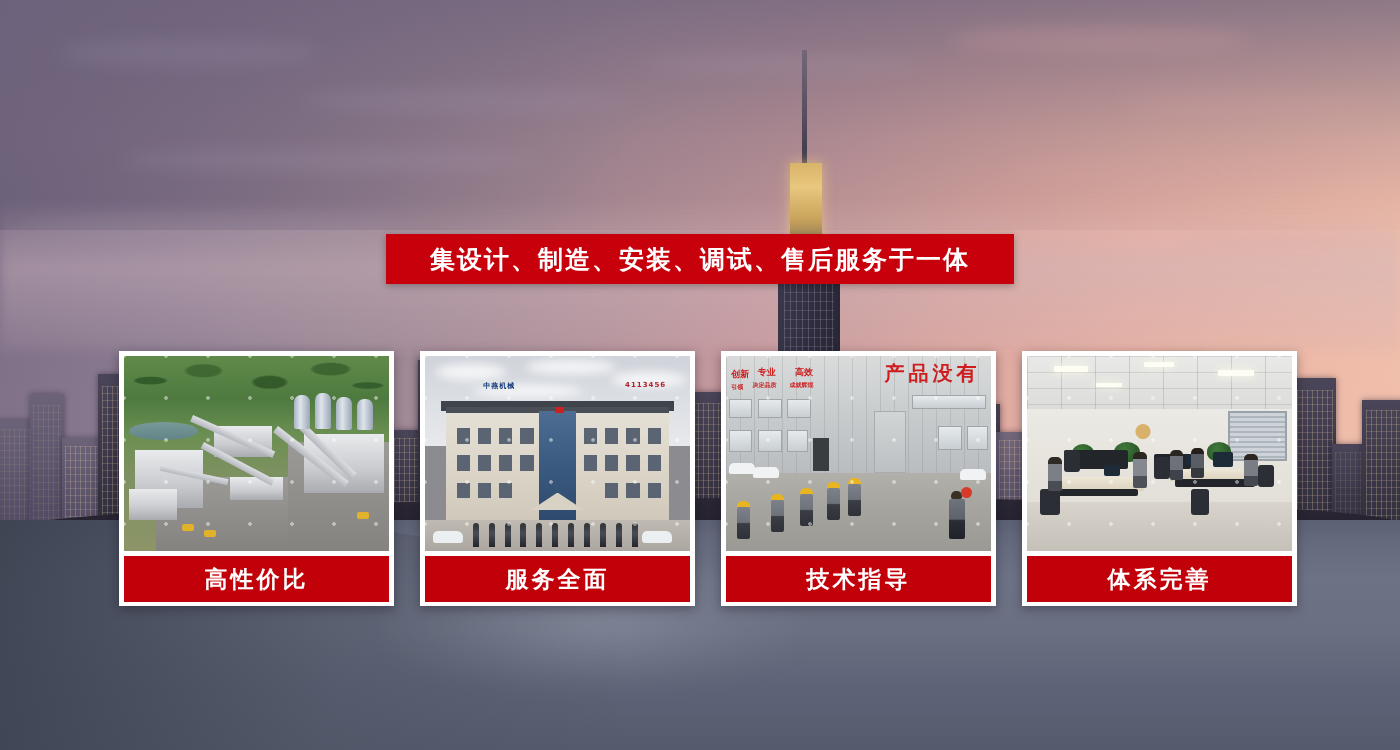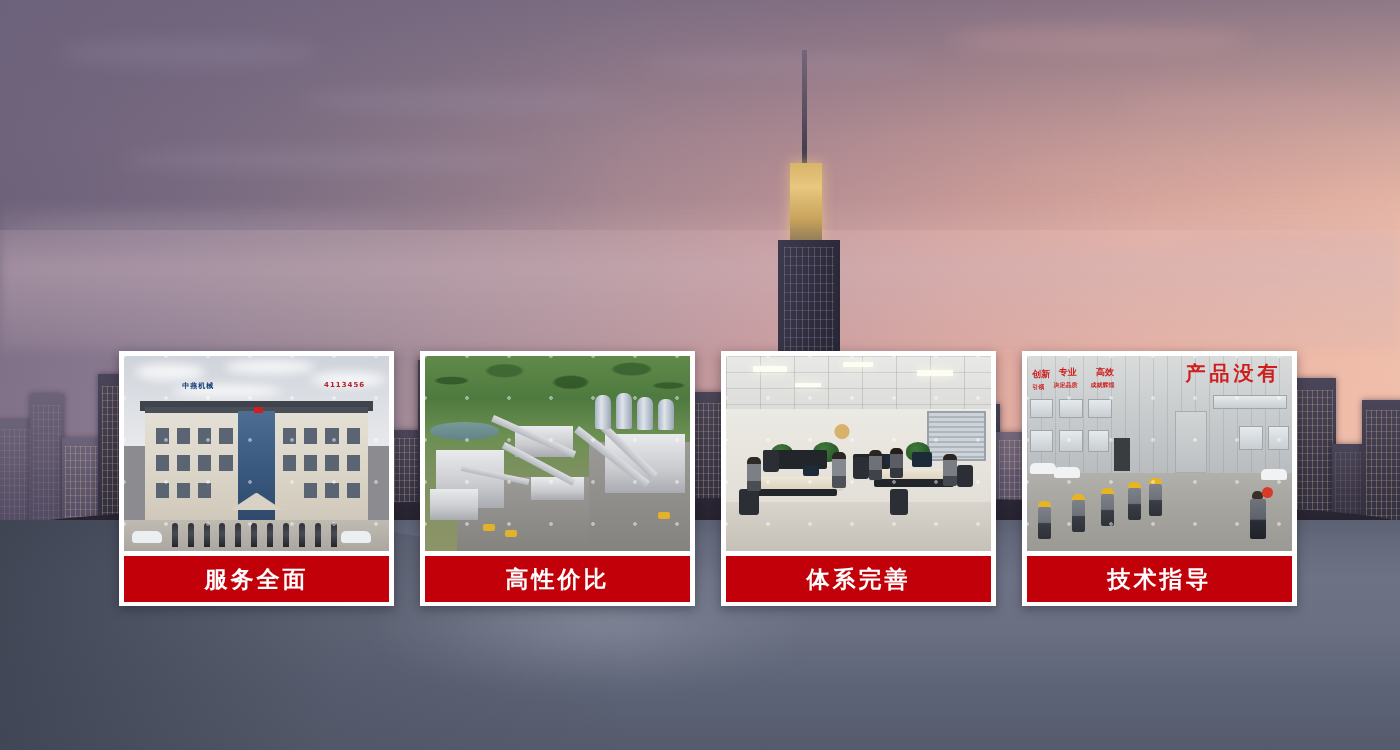--- a/index.html
+++ b/index.html
@@ -474,22 +474,63 @@
   <div class="ridge"></div>
   <div class="ridge2"></div>
   <div class="citylights"></div>
   <div class="shoreglow"></div>
 
   <div class="water"></div>
   <div class="water-left"></div>
   <div class="water-sheen"></div>
 
 
+  <div class="subbar">
+    <span class="subbar-text">集设计、制造、安装、调试、售后服务于一体</span>
+  </div>
 
   <div class="cards">
+
+    <div class="card">
+      <div class="card-photo">
+        <div class="p2-green"></div>
+        <div class="p2-trees"></div>
+        <div class="p2-pond"></div>
+
+        <div class="p2-yard" style="left:12%; top:62%; width:62%; height:38%;"></div>
+        <div class="p2-yard" style="left:62%; top:44%; width:38%; height:56%;"></div>
+
+        <div class="p2-str" style="left:4%;  top:48%; width:26%; height:30%;"></div>
+        <div class="p2-str" style="left:34%; top:36%; width:22%; height:16%;"></div>
+        <div class="p2-str" style="left:68%; top:40%; width:30%; height:30%;"></div>
+        <div class="p2-str" style="left:2%;  top:68%; width:18%; height:16%;"></div>
+        <div class="p2-str" style="left:40%; top:62%; width:20%; height:12%;"></div>
+
+        <div class="p2-conv" style="left:26%; top:30%; width:34%; height:7px; transform:rotate(24deg); transform-origin:left top;"></div>
+        <div class="p2-conv" style="left:30%; top:44%; width:30%; height:7px; transform:rotate(28deg); transform-origin:left top;"></div>
+        <div class="p2-conv" style="left:58%; top:36%; width:34%; height:8px; transform:rotate(38deg); transform-origin:left top;"></div>
+        <div class="p2-conv" style="left:66%; top:32%; width:30%; height:8px; transform:rotate(44deg); transform-origin:left top;"></div>
+        <div class="p2-conv" style="left:14%; top:56%; width:26%; height:6px; transform:rotate(12deg); transform-origin:left top;"></div>
+
+        <div class="p2-silo" style="left:64%; top:20%; height:34px;"></div>
+        <div class="p2-silo" style="left:72%; top:19%; height:36px;"></div>
+        <div class="p2-silo" style="left:80%; top:21%; height:33px;"></div>
+        <div class="p2-silo" style="left:88%; top:22%; height:31px;"></div>
+
+        <div class="p2-dig" style="left:22%; top:86%;"></div>
+        <div class="p2-dig" style="left:30%; top:89%;"></div>
+        <div class="p2-dig" style="left:88%; top:80%;"></div>
+
+        <div class="wm"></div>
+        <div class="wm-dots"></div>
+      </div>
+      <div class="card-caption">
+        <span>高性价比</span>
+      </div>
+    </div>
 
     <div class="card">
       <div class="card-photo">
         <div class="p1-sky"></div>
         <div class="p1-cloud" style="left:4%;  top:4%;  width:70px; height:16px;"></div>
         <div class="p1-cloud" style="left:38%; top:2%;  width:90px; height:14px;"></div>
         <div class="p1-cloud" style="left:70%; top:8%;  width:76px; height:15px;"></div>
         <div class="p1-cloud" style="left:18%; top:15%; width:110px;height:12px;"></div>
 
         <div class="p1-roof"></div>
@@ -542,108 +583,20 @@
         <div class="wm"></div>
         <div class="wm-dots"></div>
       </div>
       <div class="card-caption">
         <span>服务全面</span>
       </div>
     </div>
 
     <div class="card">
       <div class="card-photo">
-        <div class="p2-green"></div>
-        <div class="p2-trees"></div>
-        <div class="p2-pond"></div>
-
-        <div class="p2-yard" style="left:12%; top:62%; width:62%; height:38%;"></div>
-        <div class="p2-yard" style="left:62%; top:44%; width:38%; height:56%;"></div>
-
-        <div class="p2-str" style="left:4%;  top:48%; width:26%; height:30%;"></div>
-        <div class="p2-str" style="left:34%; top:36%; width:22%; height:16%;"></div>
-        <div class="p2-str" style="left:68%; top:40%; width:30%; height:30%;"></div>
-        <div class="p2-str" style="left:2%;  top:68%; width:18%; height:16%;"></div>
-        <div class="p2-str" style="left:40%; top:62%; width:20%; height:12%;"></div>
-
-        <div class="p2-conv" style="left:26%; top:30%; width:34%; height:7px; transform:rotate(24deg); transform-origin:left top;"></div>
-        <div class="p2-conv" style="left:30%; top:44%; width:30%; height:7px; transform:rotate(28deg); transform-origin:left top;"></div>
-        <div class="p2-conv" style="left:58%; top:36%; width:34%; height:8px; transform:rotate(38deg); transform-origin:left top;"></div>
-        <div class="p2-conv" style="left:66%; top:32%; width:30%; height:8px; transform:rotate(44deg); transform-origin:left top;"></div>
-        <div class="p2-conv" style="left:14%; top:56%; width:26%; height:6px; transform:rotate(12deg); transform-origin:left top;"></div>
-
-        <div class="p2-silo" style="left:64%; top:20%; height:34px;"></div>
-        <div class="p2-silo" style="left:72%; top:19%; height:36px;"></div>
-        <div class="p2-silo" style="left:80%; top:21%; height:33px;"></div>
-        <div class="p2-silo" style="left:88%; top:22%; height:31px;"></div>
-
-        <div class="p2-dig" style="left:22%; top:86%;"></div>
-        <div class="p2-dig" style="left:30%; top:89%;"></div>
-        <div class="p2-dig" style="left:88%; top:80%;"></div>
-
-        <div class="wm"></div>
-        <div class="wm-dots"></div>
-      </div>
-      <div class="card-caption">
-        <span>高性价比</span>
-      </div>
-    </div>
-
-    <div class="card">
-      <div class="card-photo">
-        <div class="p3-wall"></div>
-        <div class="p3-ceil"></div>
-        <div class="p3-ceilgrid"></div>
-        <div class="p3-light" style="left:10%; top:5%;  width:34px; height:6px;"></div>
-        <div class="p3-light" style="left:44%; top:3%;  width:30px; height:5px;"></div>
-        <div class="p3-light" style="left:72%; top:7%;  width:36px; height:6px;"></div>
-        <div class="p3-light" style="left:26%; top:14%; width:26px; height:4px;"></div>
-
-        <div class="p3-blind"></div>
-        <div class="p3-deco"></div>
-
-        <div class="p3-floor"></div>
-
-        <div class="p3-plant" style="left:17%; top:45%; width:22px; height:18px;"></div>
-        <div class="p3-plant" style="left:33%; top:44%; width:26px; height:20px;"></div>
-        <div class="p3-plant" style="left:68%; top:44%; width:24px; height:19px;"></div>
-
-        <div class="p3-deck" style="left:14%; top:48%; width:24%; height:10%;"></div>
-        <div class="p3-top" style="left:8%;  top:62%; width:36%; height:7%;"></div>
-        <div class="p3-deck" style="left:10%; top:68%; width:32%; height:4%;"></div>
-        <div class="p3-top" style="left:54%; top:58%; width:34%; height:6%;"></div>
-        <div class="p3-deck" style="left:56%; top:63%; width:30%; height:4%;"></div>
-        <div class="p3-deck" style="left:48%; top:50%; width:14%; height:8%;"></div>
-
-        <div class="p3-mon" style="left:70%; top:49%; width:20px; height:15px;"></div>
-        <div class="p3-mon" style="left:60%; top:50%; width:14px; height:11px;"></div>
-        <div class="p3-mon" style="left:29%; top:56%; width:16px; height:11px;"></div>
-
-        <div class="p3-chair" style="left:5%;  top:68%; width:20px; height:26px;"></div>
-        <div class="p3-chair" style="left:14%; top:48%; width:16px; height:22px;"></div>
-        <div class="p3-chair" style="left:48%; top:52%; width:16px; height:22px;"></div>
-        <div class="p3-chair" style="left:62%; top:68%; width:18px; height:26px;"></div>
-        <div class="p3-chair" style="left:87%; top:56%; width:16px; height:22px;"></div>
-
-        <div class="p3-pers" style="left:8%;  top:52%; width:14px; height:34px; background:linear-gradient(180deg,#2e2a26 0 7px,#7c7f86 7px 24px,#4a4d54 24px 100%);"></div>
-        <div class="p3-pers" style="left:40%; top:49%; width:14px; height:36px; background:linear-gradient(180deg,#2b2622 0 7px,#86888f 7px 24px,#4e5158 24px 100%);"></div>
-        <div class="p3-pers" style="left:54%; top:48%; width:13px; height:30px; background:linear-gradient(180deg,#2a2520 0 6px,#6e7178 6px 20px,#3f424a 20px 100%);"></div>
-        <div class="p3-pers" style="left:62%; top:47%; width:13px; height:30px; background:linear-gradient(180deg,#241f1b 0 6px,#5a5d65 6px 20px,#35383f 20px 100%);"></div>
-        <div class="p3-pers" style="left:82%; top:50%; width:14px; height:32px; background:linear-gradient(180deg,#2b2622 0 6px,#7a7d84 6px 22px,#45484f 22px 100%);"></div>
-
-        <div class="wm"></div>
-        <div class="wm-dots"></div>
-      </div>
-      <div class="card-caption">
-        <span>体系完善</span>
-      </div>
-    </div>
-
-    <div class="card">
-      <div class="card-photo">
         <div class="p4-sky"></div>
         <div class="p4-fac"></div>
         <div class="p4-facpanel"></div>
 
         <div class="p4-red" style="right:4%; top:2%; font-size:20px; letter-spacing:4px;">产品没有</div>
         <div class="p4-red" style="left:2%;  top:6%;  font-size:9px;">创新</div>
         <div class="p4-red" style="left:2%;  top:14%; font-size:6px;">引领</div>
         <div class="p4-red" style="left:12%; top:5%;  font-size:9px;">专业</div>
         <div class="p4-red" style="left:10%; top:13%; font-size:6px;">决定品质</div>
         <div class="p4-red" style="left:26%; top:5%;  font-size:9px;">高效</div>
@@ -696,14 +649,64 @@
         <div class="p4-ball"></div>
 
         <div class="wm"></div>
         <div class="wm-dots"></div>
       </div>
       <div class="card-caption">
         <span>技术指导</span>
       </div>
     </div>
 
+    <div class="card">
+      <div class="card-photo">
+        <div class="p3-wall"></div>
+        <div class="p3-ceil"></div>
+        <div class="p3-ceilgrid"></div>
+        <div class="p3-light" style="left:10%; top:5%;  width:34px; height:6px;"></div>
+        <div class="p3-light" style="left:44%; top:3%;  width:30px; height:5px;"></div>
+        <div class="p3-light" style="left:72%; top:7%;  width:36px; height:6px;"></div>
+        <div class="p3-light" style="left:26%; top:14%; width:26px; height:4px;"></div>
+
+        <div class="p3-blind"></div>
+        <div class="p3-deco"></div>
+
+        <div class="p3-floor"></div>
+
+        <div class="p3-plant" style="left:17%; top:45%; width:22px; height:18px;"></div>
+        <div class="p3-plant" style="left:33%; top:44%; width:26px; height:20px;"></div>
+        <div class="p3-plant" style="left:68%; top:44%; width:24px; height:19px;"></div>
+
+        <div class="p3-deck" style="left:14%; top:48%; width:24%; height:10%;"></div>
+        <div class="p3-top" style="left:8%;  top:62%; width:36%; height:7%;"></div>
+        <div class="p3-deck" style="left:10%; top:68%; width:32%; height:4%;"></div>
+        <div class="p3-top" style="left:54%; top:58%; width:34%; height:6%;"></div>
+        <div class="p3-deck" style="left:56%; top:63%; width:30%; height:4%;"></div>
+        <div class="p3-deck" style="left:48%; top:50%; width:14%; height:8%;"></div>
+
+        <div class="p3-mon" style="left:70%; top:49%; width:20px; height:15px;"></div>
+        <div class="p3-mon" style="left:60%; top:50%; width:14px; height:11px;"></div>
+        <div class="p3-mon" style="left:29%; top:56%; width:16px; height:11px;"></div>
+
+        <div class="p3-chair" style="left:5%;  top:68%; width:20px; height:26px;"></div>
+        <div class="p3-chair" style="left:14%; top:48%; width:16px; height:22px;"></div>
+        <div class="p3-chair" style="left:48%; top:52%; width:16px; height:22px;"></div>
+        <div class="p3-chair" style="left:62%; top:68%; width:18px; height:26px;"></div>
+        <div class="p3-chair" style="left:87%; top:56%; width:16px; height:22px;"></div>
+
+        <div class="p3-pers" style="left:8%;  top:52%; width:14px; height:34px; background:linear-gradient(180deg,#2e2a26 0 7px,#7c7f86 7px 24px,#4a4d54 24px 100%);"></div>
+        <div class="p3-pers" style="left:40%; top:49%; width:14px; height:36px; background:linear-gradient(180deg,#2b2622 0 7px,#86888f 7px 24px,#4e5158 24px 100%);"></div>
+        <div class="p3-pers" style="left:54%; top:48%; width:13px; height:30px; background:linear-gradient(180deg,#2a2520 0 6px,#6e7178 6px 20px,#3f424a 20px 100%);"></div>
+        <div class="p3-pers" style="left:62%; top:47%; width:13px; height:30px; background:linear-gradient(180deg,#241f1b 0 6px,#5a5d65 6px 20px,#35383f 20px 100%);"></div>
+        <div class="p3-pers" style="left:82%; top:50%; width:14px; height:32px; background:linear-gradient(180deg,#2b2622 0 6px,#7a7d84 6px 22px,#45484f 22px 100%);"></div>
+
+        <div class="wm"></div>
+        <div class="wm-dots"></div>
+      </div>
+      <div class="card-caption">
+        <span>体系完善</span>
+      </div>
+    </div>
+
   </div>
 </div>
 
 </body></html>

